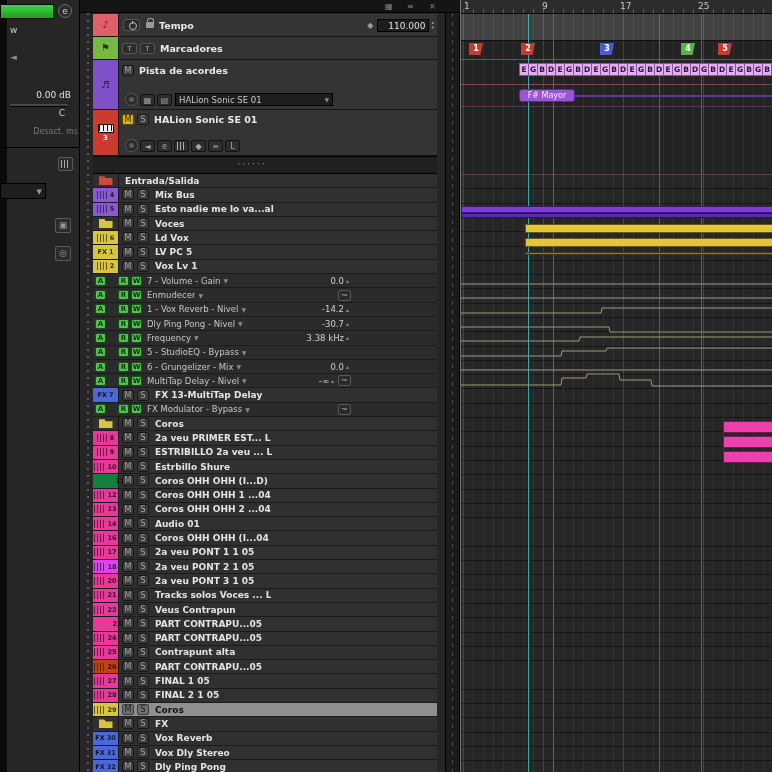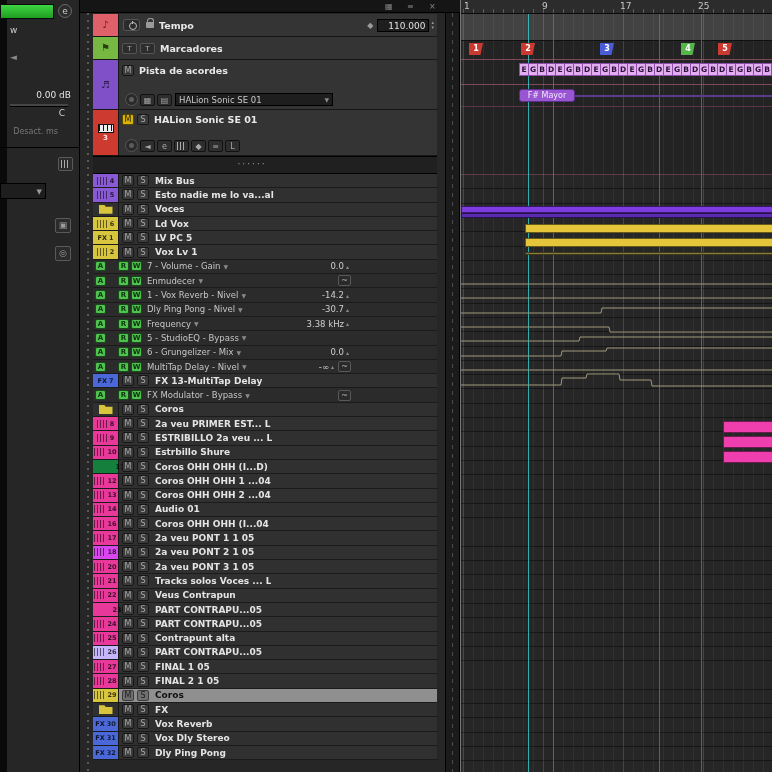--- a/index.html
+++ b/index.html
@@ -14,21 +14,21 @@
   
   #leftpanel{position:absolute;left:0;top:0;width:80px;height:772px;background:#262626;border-right:1px solid #000;z-index:6;}
   #lp-black{position:absolute;left:0;top:0;width:7px;height:772px;background:#0a0a0a;}
   #lp-green{position:absolute;left:0;top:4px;width:54px;height:15px;background:linear-gradient(180deg,#3ed441,#1f9e22);border:1px solid #0a0a0a;}
   #lp-e{position:absolute;left:58px;top:4px;width:14px;height:14px;border-radius:50%;background:#2c2c2c;border:1px solid #6a6a6a;color:#ccc;font-size:9px;text-align:center;line-height:12px;}
   #lp-w{position:absolute;left:10px;top:25px;font-size:9px;color:#ccc;}
   #lp-mon{position:absolute;left:10px;top:52px;font-size:9px;color:#8a8a8a;}
   #lp-db{position:absolute;right:8px;top:90px;font-size:9px;color:#e2e2e2;}
   #lp-fader{position:absolute;left:10px;top:104px;width:58px;height:3px;background:#464646;border-bottom:1px solid #000;}
   #lp-c{position:absolute;right:14px;top:108px;font-size:9px;color:#cfcfcf;}
-  #lp-delay{position:absolute;right:21px;top:127px;font-size:8px;color:#777;}
+  #lp-delay{position:absolute;right:1px;top:127px;font-size:8px;color:#777;}
   #lp-div1{position:absolute;left:0;top:147px;width:80px;height:1px;background:#000;}
   #lp-mixer{position:absolute;right:6px;top:157px;width:15px;height:14px;background:#2b2b2b;border:1px solid #5a5a5a;border-radius:2px;}
   #lp-mixer i{display:block;width:9px;height:8px;margin:2px auto;background:repeating-linear-gradient(90deg,#aaa 0 1px,transparent 1px 3px);}
   #lp-drop{position:absolute;left:0;top:183px;width:46px;height:16px;background:#1e1e1e;border:1px solid #000;color:#999;}
   #lp-drop b{position:absolute;right:3px;top:4px;font-size:7px;font-weight:normal;}
   .lp-sq{position:absolute;right:8px;width:16px;height:15px;background:#2b2b2b;border:1px solid #5a5a5a;border-radius:2px;color:#9a9a9a;font-size:9px;text-align:center;line-height:13px;}
 
   
   #tracklist{position:absolute;left:80px;top:13px;width:365px;height:759px;background:#262626;overflow:hidden;z-index:3;}
   #dotrail{position:absolute;left:7px;top:0;width:2px;height:100%;background:repeating-linear-gradient(180deg,#5a5a5a 0 2px,transparent 2px 7px);}
@@ -204,20 +204,26 @@
           <span class="ibox">L</span>
         </div>
       </div>
     </div>
 
     <div id="listdivider">
         <span>······</span>
       </div>
 
     <div id="tracks">
+        <div class="trow folder">
+          <span class="ccell">
+            <span class="folder-ico" style="background: rgb(201, 75, 56);"></span>
+          </span>
+          <span class="tlabel">Entrada/Salida</span>
+        </div>
         <div class="trow">
           <span class="ccell" style="background: rgb(138, 90, 214);">
             <span class="wave-ico"></span>
             <span class="cnum">4</span>
           </span>
           <span class="msbtn">M</span>
           <span class="msbtn">S</span>
           <span class="tlabel">Mix Bus</span>
         </div>
         <div class="trow">
@@ -515,21 +521,21 @@
         <div class="trow">
           <span class="ccell" style="background: rgb(232, 57, 155);">
             <span class="wave-ico"></span>
             <span class="cnum">25</span>
           </span>
           <span class="msbtn">M</span>
           <span class="msbtn">S</span>
           <span class="tlabel">Contrapunt alta</span>
         </div>
         <div class="trow">
-          <span class="ccell" style="background: #c4b5fd;">
+          <span class="ccell" style="background: #c2410c;">
             <span class="wave-ico"></span>
             <span class="cnum">26</span>
           </span>
           <span class="msbtn">M</span>
           <span class="msbtn">S</span>
           <span class="tlabel">PART CONTRAPU...05</span>
         </div>
         <div class="trow">
           <span class="ccell" style="background: rgb(232, 57, 155);">
             <span class="wave-ico"></span>

